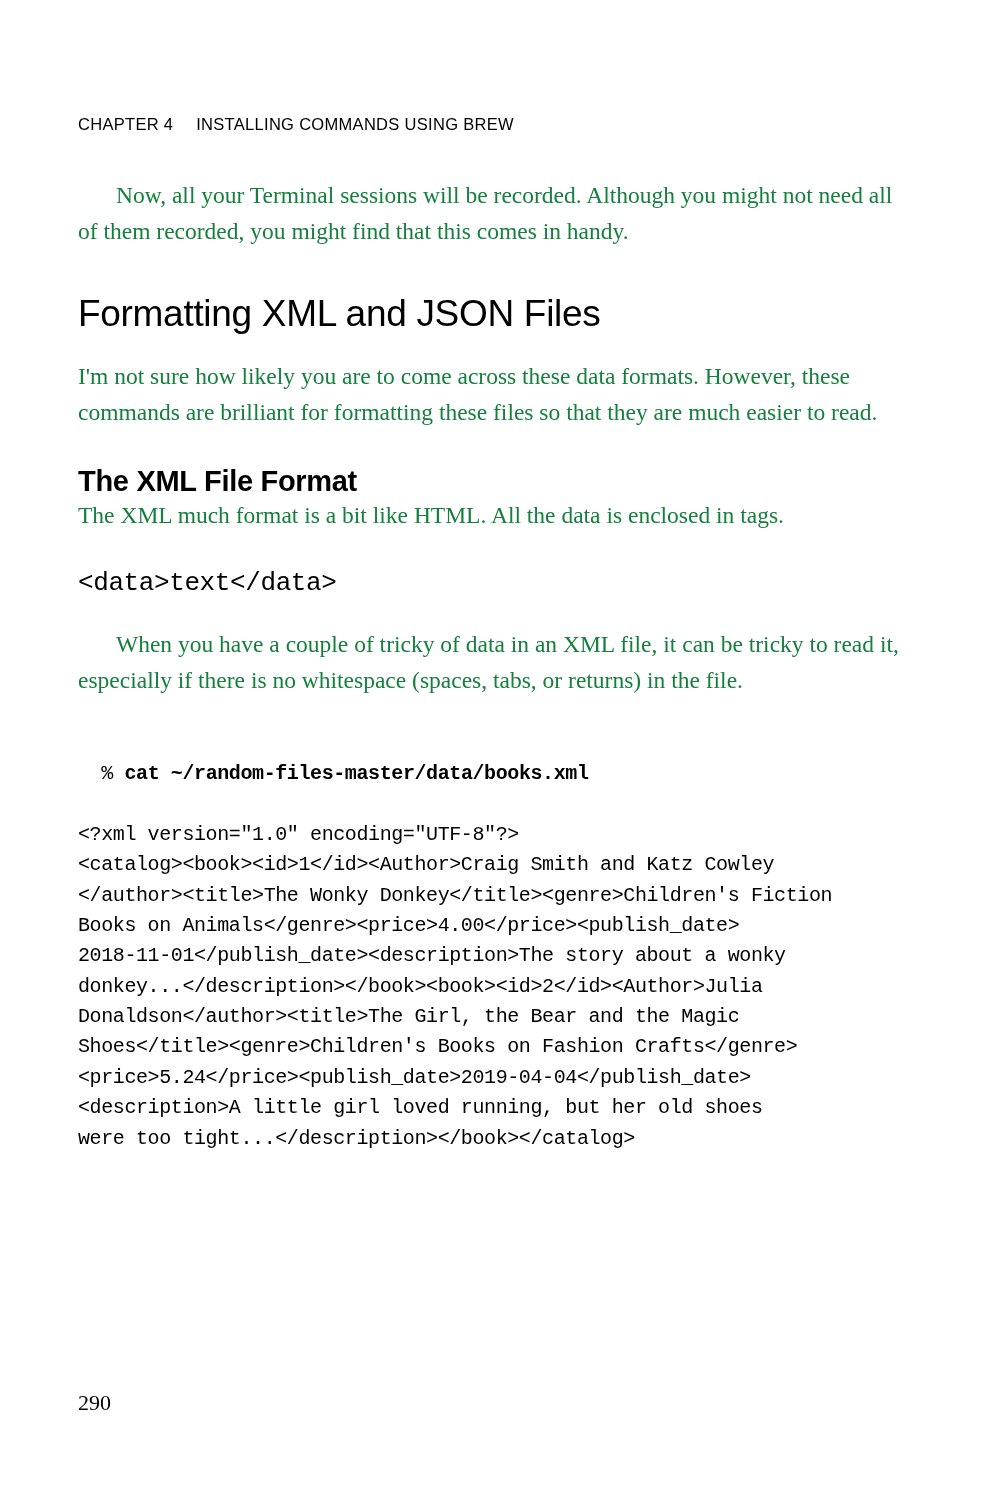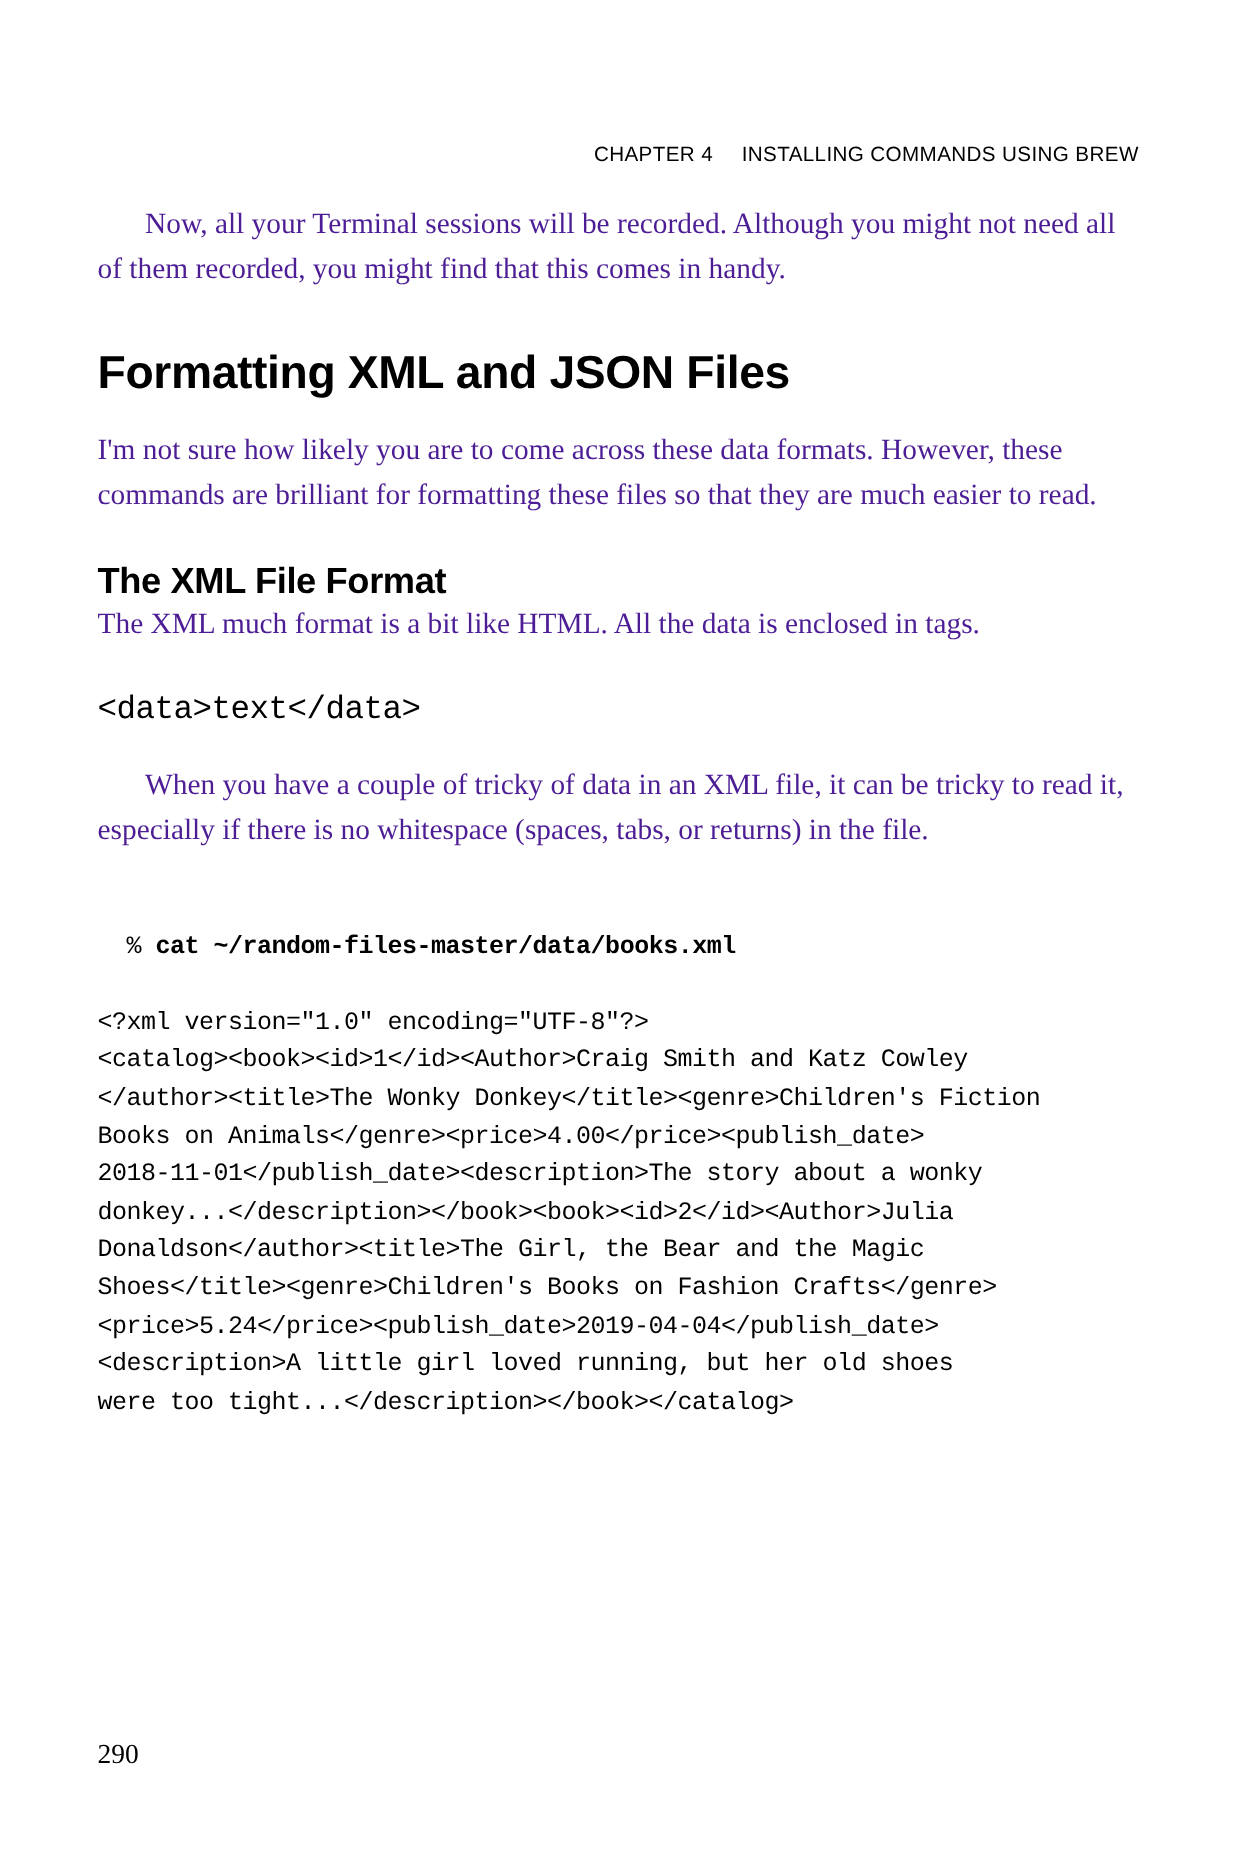--- a/index.html
+++ b/index.html
@@ -9,36 +9,35 @@
       background: #fff;
       font-family: Georgia, 'Times New Roman', serif;
       color: #000;
       padding: 115px 78px 60px 78px;
       position: relative;
     }
     .running-header {
       font-family: Arial, Helvetica, sans-serif;
       font-size: 16.5px;
       letter-spacing: 0.3px;
-      margin-bottom: 28px;
+      margin-bottom: 44px;
       color: #000;
-      text-align: right;
     }
     .chap-label { display: inline; }
     .chap-title { display: inline; margin-left: 18px; }
     .body-para {
       font-size: 23.5px;
       line-height: 1.52;
       margin-bottom: 30px;
-      color: #4c1d95;
+      color: #15803d;
     }
     .indent { text-indent: 38px; }
     .h1-section {
       font-family: Arial, Helvetica, sans-serif;
-      font-weight: 700;
+      font-weight: 400;
       font-size: 37px;
       letter-spacing: -0.3px;
       margin-top: 44px;
       margin-bottom: 24px;
     }
     .h2-section {
       font-family: Arial, Helvetica, sans-serif;
       font-weight: 800;
       font-size: 29px;
       letter-spacing: -0.3px;

